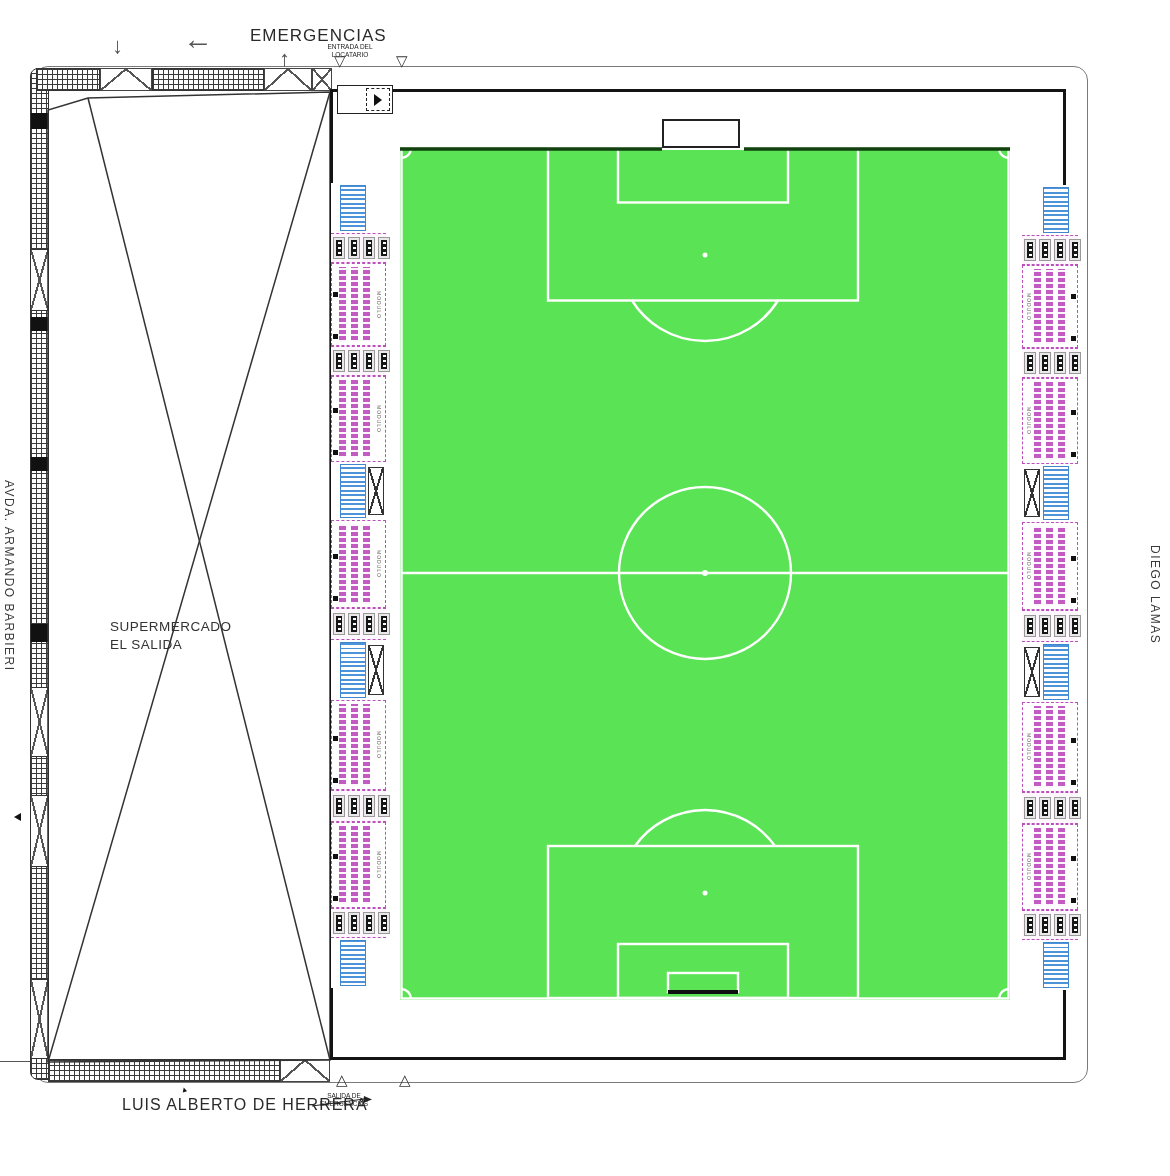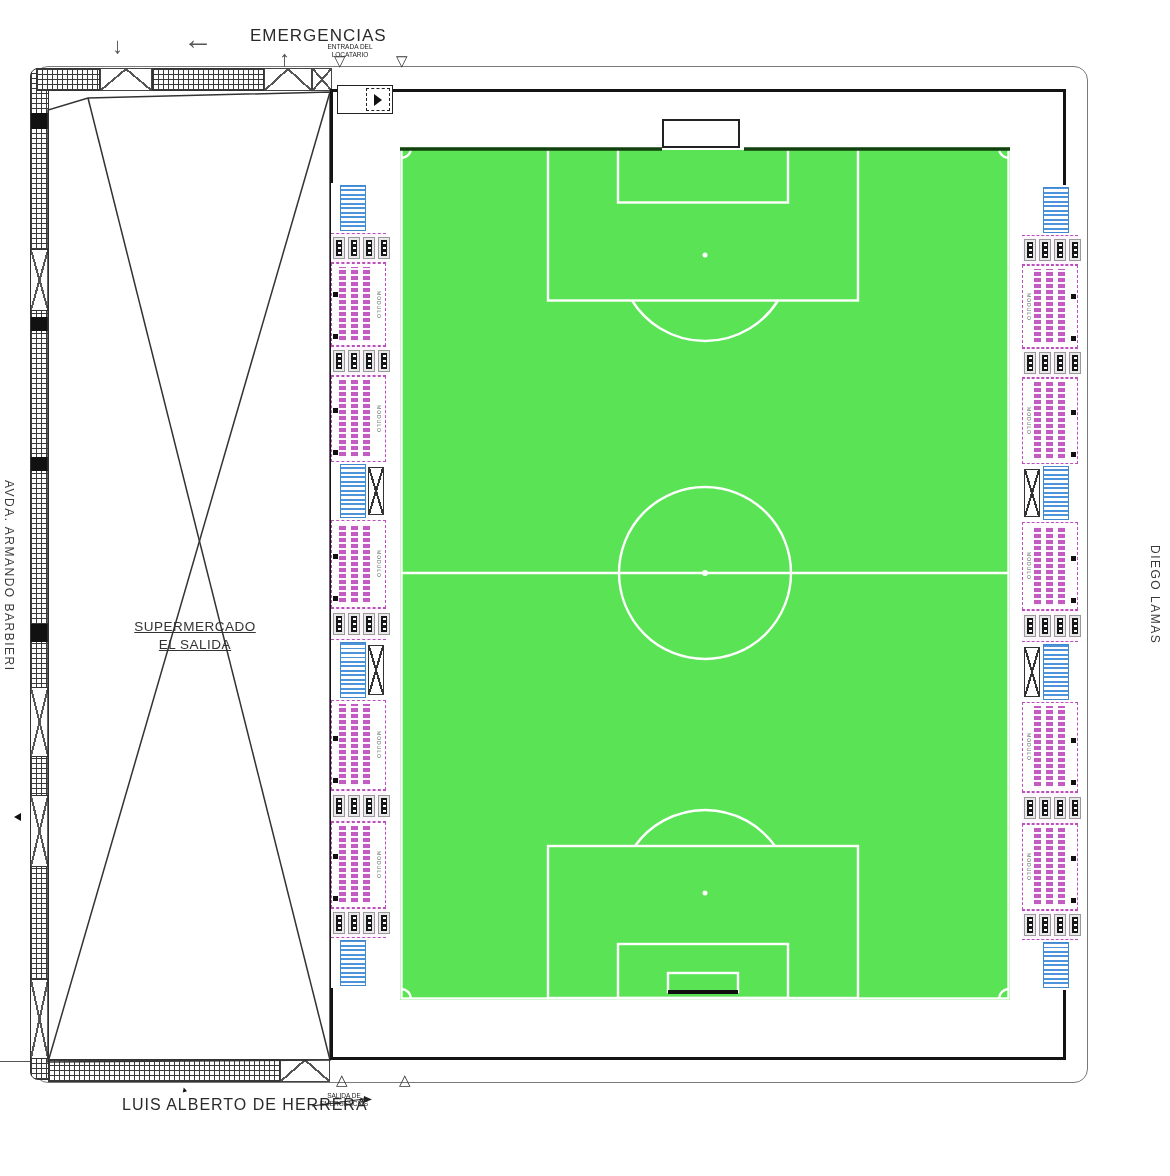--- a/index.html
+++ b/index.html
@@ -30,21 +30,21 @@
       background:linear-gradient(to bottom right,transparent calc(50% - 1px),#555 calc(50% - 1px),#555 calc(50% + 1px),transparent calc(50% + 1px)),
                  linear-gradient(to top right,transparent calc(50% - 1px),#555 calc(50% - 1px),#555 calc(50% + 1px),transparent calc(50% + 1px));}
   .blk{position:absolute;left:0;width:100%;background:#111;}
   .vband{position:absolute;left:0;width:100%;background:#fff;border-top:1px solid #333;border-bottom:1px solid #333;box-sizing:border-box;}
   .vband::before{content:"";position:absolute;inset:0;
       background:linear-gradient(to bottom right,transparent calc(50% - 1px),#555 calc(50% - 1px),#555 calc(50% + 1px),transparent calc(50% + 1px)),
                  linear-gradient(to top right,transparent calc(50% - 1px),#555 calc(50% - 1px),#555 calc(50% + 1px),transparent calc(50% + 1px));}
 
   
   .building-svg{left:34px;top:85px;}
-  .building-label{left:110px;top:618px;width:170px;text-align:center;font-size:13.5px;line-height:18px;color:#333;letter-spacing:.5px;text-decoration:underline;}
+  .building-label{left:110px;top:618px;width:170px;text-align:left;font-size:13.5px;line-height:18px;color:#333;letter-spacing:.5px;}
 
   
   .stadium-wall{left:330px;top:89px;width:736px;height:971px;border:3px solid #141414;box-sizing:border-box;}
   .booth{left:337px;top:85px;width:56px;height:29px;background:#fff;border:1.5px solid #222;box-sizing:border-box;}
   .booth-door{position:absolute;right:2px;top:2px;bottom:2px;width:24px;border:1.5px dashed #222;box-sizing:border-box;}
   .booth-door::after{content:"";position:absolute;left:7px;top:5px;border-left:8px solid #111;border-top:6px solid transparent;border-bottom:6px solid transparent;}
 
   
   .pitch{left:400px;top:147px;width:610px;height:853px;}
   .goal-top{left:662px;top:119px;width:78px;height:29px;background:#fff;border:2px solid #222;box-sizing:border-box;}

